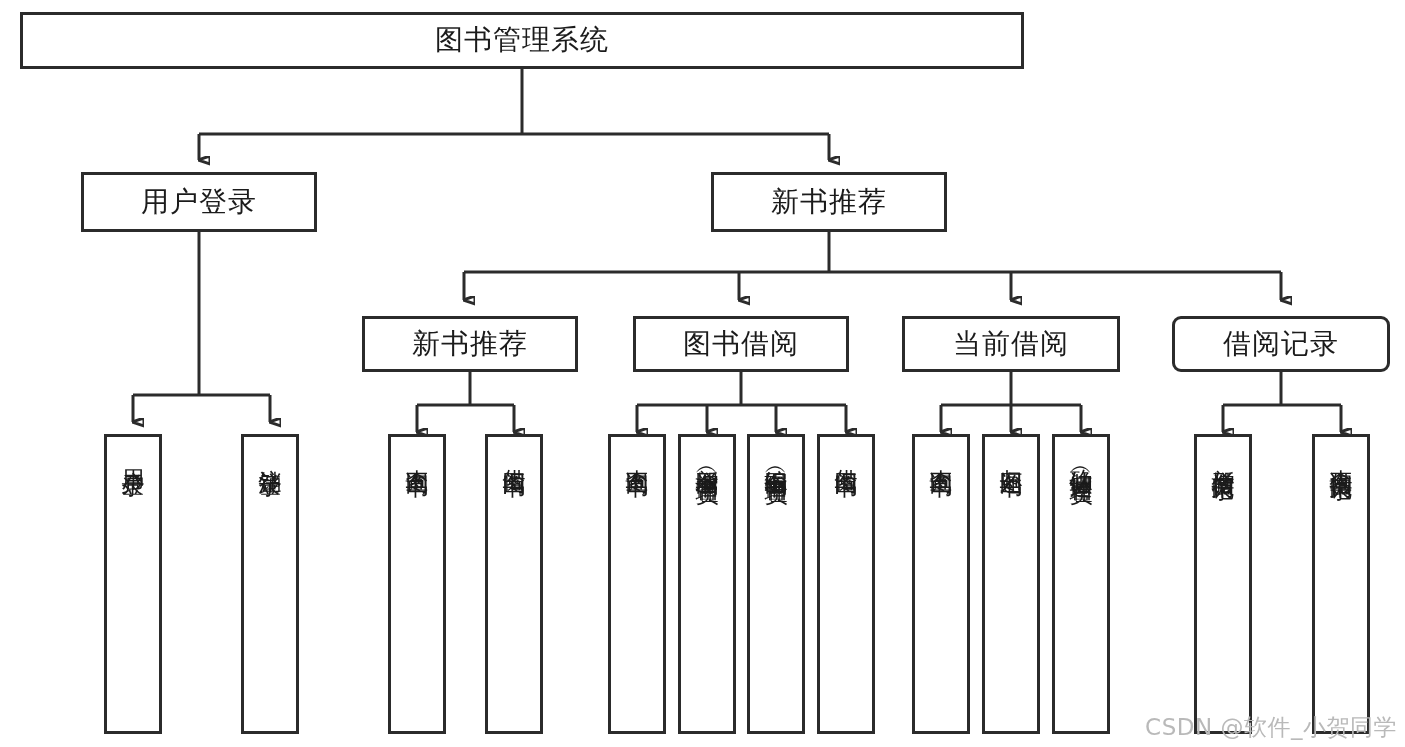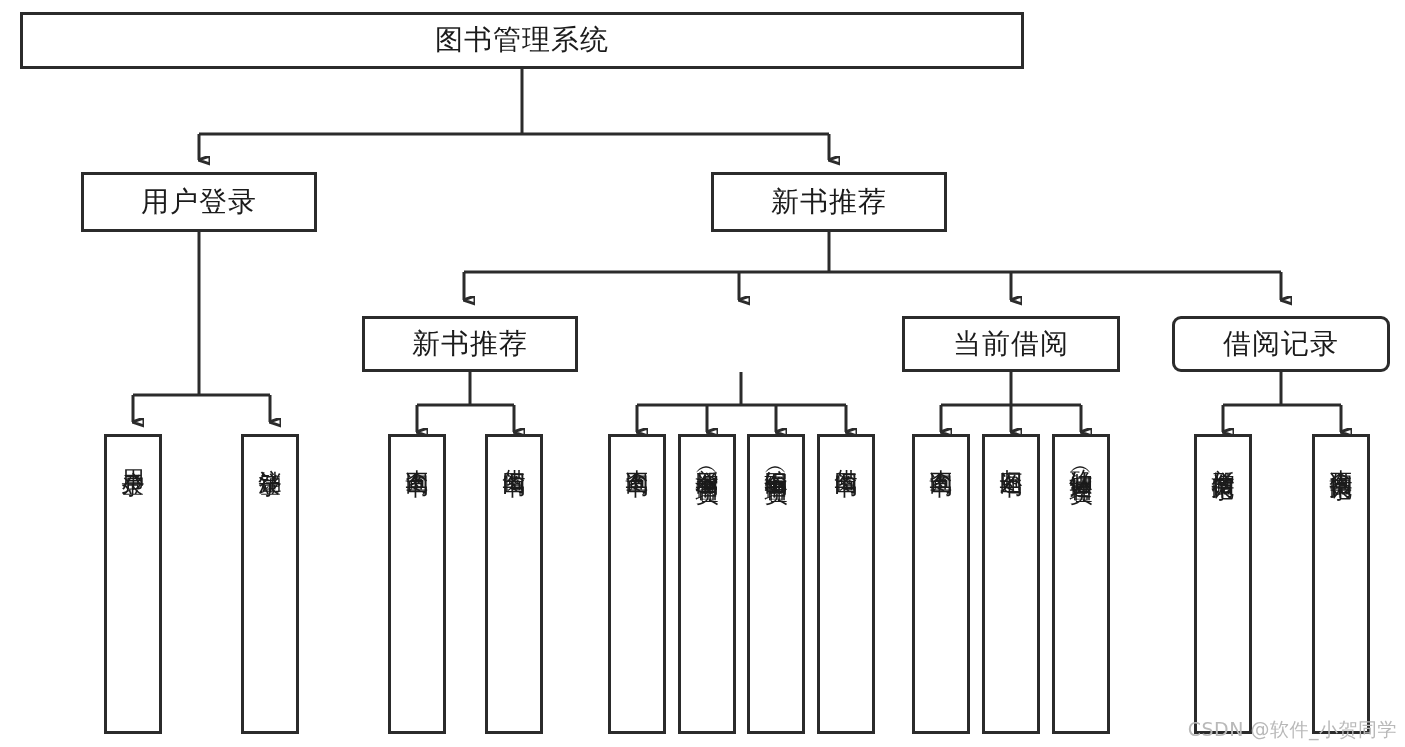--- a/index.html
+++ b/index.html
@@ -30,21 +30,21 @@
     padding-top:14px;
   }
   .vtext{
     writing-mode:vertical-rl;
     text-orientation:upright;
     white-space:nowrap;
   }
   #watermark{
     position:absolute;
     right:8px;bottom:4px;
-    font-size:19px;
+    font-size:23px;
     color:#b9b9b9;
     letter-spacing:0.5px;
     white-space:nowrap;
     pointer-events:none;
     text-align:center;
   }
   svg#links{position:absolute;left:0;top:0;width:1405px;height:747px;overflow:visible;}
   svg#links path,svg#links line{stroke:#2b2b2b;stroke-width:3;fill:none;}
 </style>
 </head>
@@ -107,20 +107,23 @@
   <div class="node h" style="left:81px;top:172px;width:236px;height:60px;">
     <span>用户登录</span>
   </div>
   <div class="node h" style="left:711px;top:172px;width:236px;height:60px;">
     <span>新书推荐</span>
   </div>
 
   <div class="node h" style="left:362px;top:316px;width:216px;height:56px;">
     <span>新书推荐</span>
   </div>
+  <div class="node h" style="left:633px;top:316px;width:216px;height:56px;">
+    <span>图书借阅</span>
+  </div>
   <div class="node h" style="left:902px;top:316px;width:218px;height:56px;justify-content:center;">
     <span>当前借阅</span>
   </div>
   <div class="node h" style="left:1172px;top:316px;width:218px;height:56px;border-radius:9px;">
     <span>借阅记录</span>
   </div>
 
   <div class="node leaf" style="left:104px;top:434px;width:58px;height:300px;">
     <span class="vtext">用户登录</span>
   </div>

